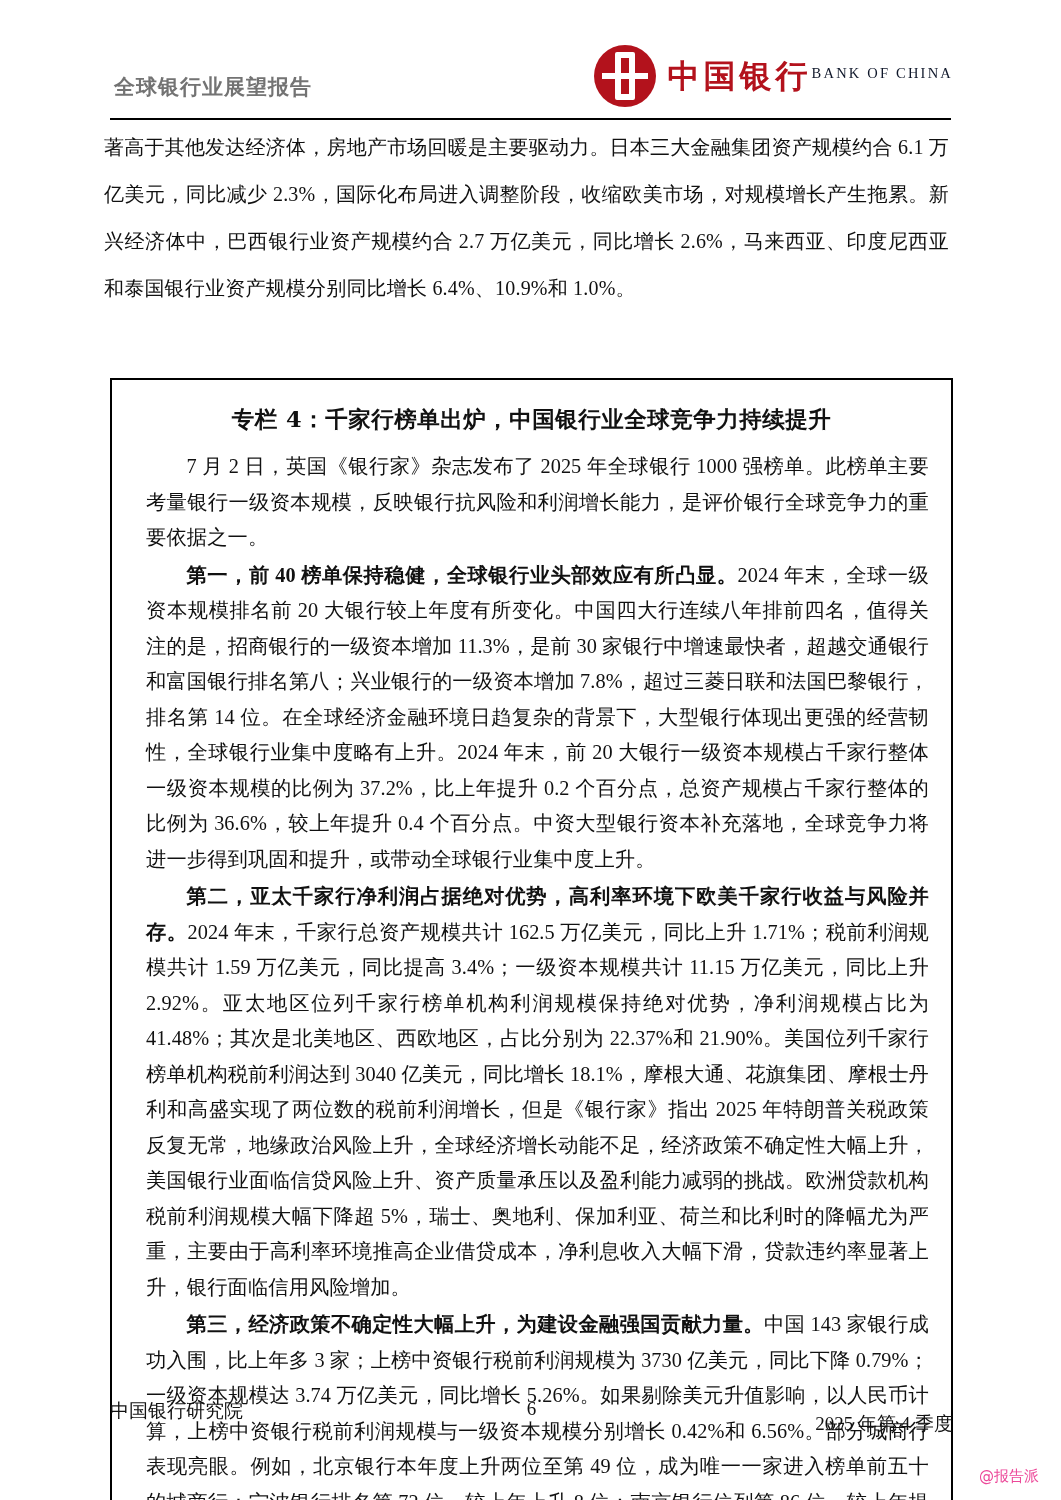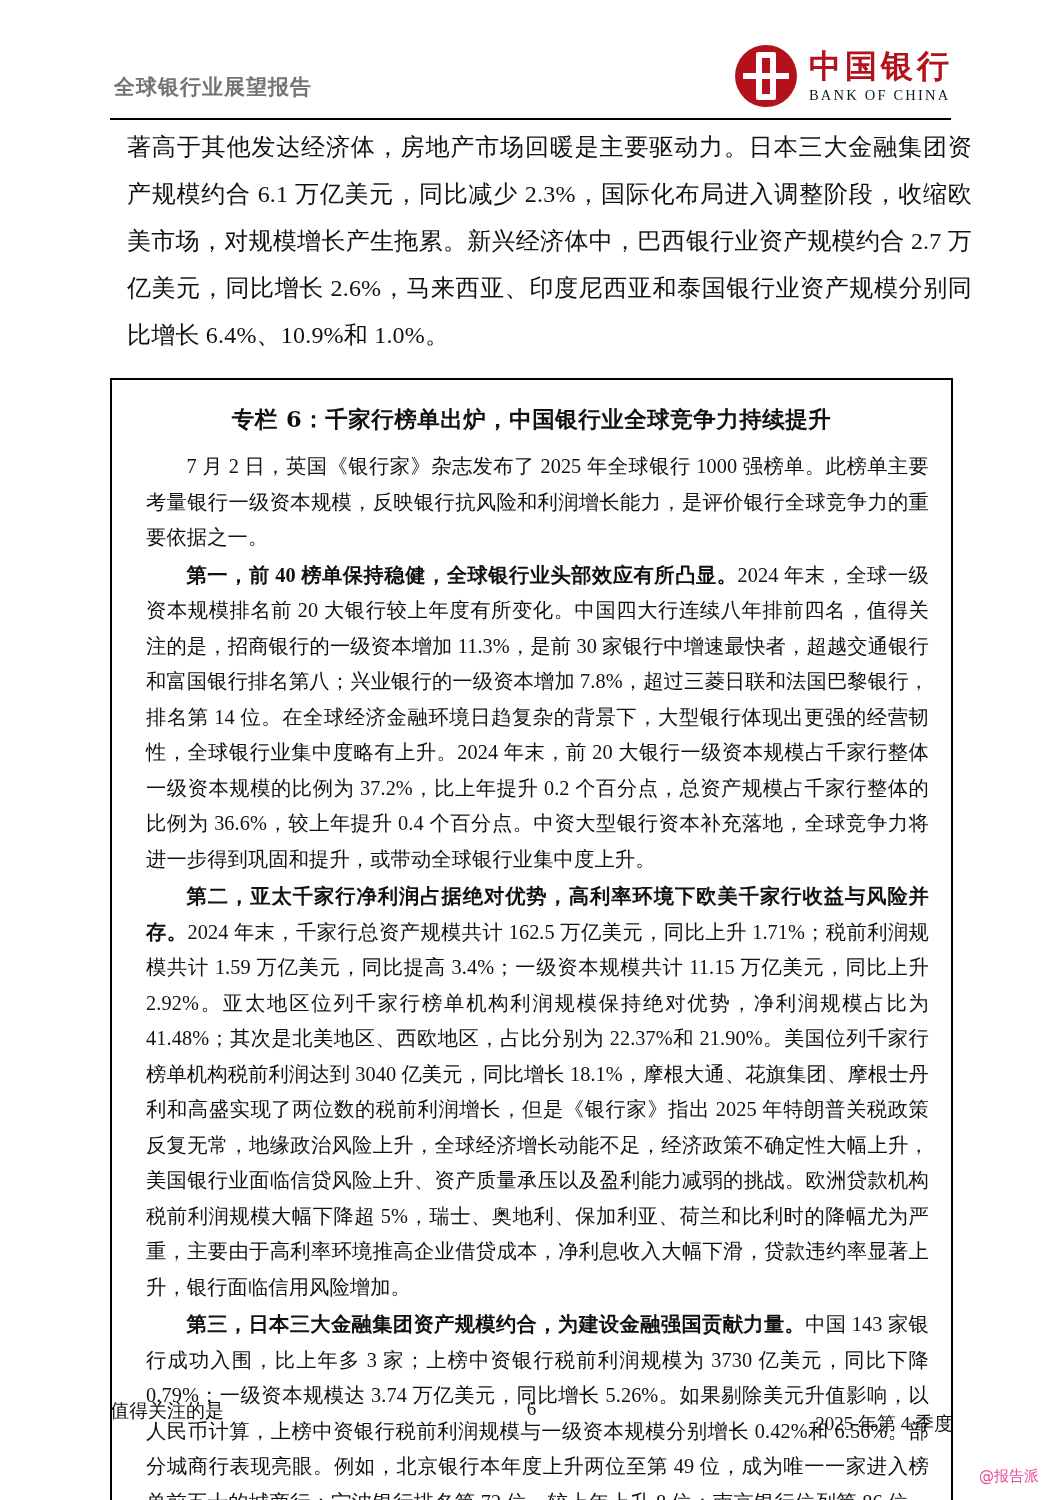--- a/index.html
+++ b/index.html
@@ -82,21 +82,21 @@
     content: "";
     position: absolute;
     left: 8px;
     top: 28px;
     width: 46px;
     height: 6px;
     background: #ffffff;
   }
   .logo-text {
     display: flex;
-    flex-direction: column;
+    flex-direction: row;
     justify-content: center;
     line-height: 1;
   }
   .logo-cn {
     font-size: 32px;
     font-weight: bold;
     letter-spacing: 4px;
     color: #b3121c;
     font-family: "DejaVu Sans", "Liberation Sans", sans-serif;
   }
@@ -104,24 +104,24 @@
     margin-top: 6px;
     font-size: 14.5px;
     letter-spacing: 2.2px;
     color: #0f172a;
     font-family: "Liberation Serif", serif;
   }
 
   
   .body-text {
     position: absolute;
-    left: 127px;
+    left: 104px;
     top: 124px;
     width: 845px;
-    font-size: 24px;
+    font-size: 20px;
     line-height: 47px;
     text-align: justify;
     text-justify: inter-ideograph;
     letter-spacing: 0.2px;
   }
 
   
   .boxcol {
     position: absolute;
     left: 110px;
@@ -200,40 +200,40 @@
       <div class="logo-text">
         <div class="logo-cn">中国银行</div>
         <div class="logo-en">BANK OF CHINA</div>
       </div>
     </div>
   </div>
 
   <div class="body-text">著高于其他发达经济体，房地产市场回暖是主要驱动力。日本三大金融集团资产规模约合 6.1 万亿美元，同比减少 2.3%，国际化布局进入调整阶段，收缩欧美市场，对规模增长产生拖累。新兴经济体中，巴西银行业资产规模约合 2.7 万亿美元，同比增长 2.6%，马来西亚、印度尼西亚和泰国银行业资产规模分别同比增长 6.4%、10.9%和 1.0%。</div>
 
   <div class="boxcol">
-    <div class="boxcol-title">专栏 6：千家行榜单出炉，中国银行业全球竞争力持续提升</div>
+    <div class="boxcol-title">专栏 4：千家行榜单出炉，中国银行业全球竞争力持续提升</div>
 
     <p>
       <span>7 月 2 日，英国《银行家》杂志发布了 2025 年全球银行 1000 强榜单。此榜单主要考量银行一级资本规模，反映银行抗风险和利润增长能力，是评价银行全球竞争力的重要依据之一。</span>
     </p>
 
     <p>
       <b>第一，前 40 榜单保持稳健，全球银行业头部效应有所凸显。</b><span>2024 年末，全球一级资本规模排名前 20 大银行较上年度有所变化。中国四大行连续八年排前四名，值得关注的是，招商银行的一级资本增加 11.3%，是前 30 家银行中增速最快者，超越交通银行和富国银行排名第八；兴业银行的一级资本增加 7.8%，超过三菱日联和法国巴黎银行，排名第 14 位。在全球经济金融环境日趋复杂的背景下，大型银行体现出更强的经营韧性，全球银行业集中度略有上升。2024 年末，前 20 大银行一级资本规模占千家行整体一级资本规模的比例为 37.2%，比上年提升 0.2 个百分点，总资产规模占千家行整体的比例为 36.6%，较上年提升 0.4 个百分点。中资大型银行资本补充落地，全球竞争力将进一步得到巩固和提升，或带动全球银行业集中度上升。</span>
     </p>
 
     <p>
       <b>第二，亚太千家行净利润占据绝对优势，高利率环境下欧美千家行收益与风险并存。</b><span>2024 年末，千家行总资产规模共计 162.5 万亿美元，同比上升 1.71%；税前利润规模共计 1.59 万亿美元，同比提高 3.4%；一级资本规模共计 11.15 万亿美元，同比上升 2.92%。亚太地区位列千家行榜单机构利润规模保持绝对优势，净利润规模占比为 41.48%；其次是北美地区、西欧地区，占比分别为 22.37%和 21.90%。美国位列千家行榜单机构税前利润达到 3040 亿美元，同比增长 18.1%，摩根大通、花旗集团、摩根士丹利和高盛实现了两位数的税前利润增长，但是《银行家》指出 2025 年特朗普关税政策反复无常，地缘政治风险上升，全球经济增长动能不足，经济政策不确定性大幅上升，美国银行业面临信贷风险上升、资产质量承压以及盈利能力减弱的挑战。欧洲贷款机构税前利润规模大幅下降超 5%，瑞士、奥地利、保加利亚、荷兰和比利时的降幅尤为严重，主要由于高利率环境推高企业借贷成本，净利息收入大幅下滑，贷款违约率显著上升，银行面临信用风险增加。</span>
     </p>
 
     <p>
-      <b>第三，日本三大金融集团资产规模约合，为建设金融强国贡献力量。</b><span>中国 143 家银行成功入围，比上年多 3 家；上榜中资银行税前利润规模为 3730 亿美元，同比下降 0.79%；一级资本规模达 3.74 万亿美元，同比增长 5.26%。如果剔除美元升值影响，以人民币计算，上榜中资银行税前利润规模与一级资本规模分别增长 0.42%和 6.56%。部分城商行表现亮眼。例如，北京银行本年度上升两位至第 49 位，成为唯一一家进入榜单前五十的城商行；宁波银行排名第 72 位，较上年上升 8 位；南京银行位列第 86 位，较上年提升了 5 位。</span>
+      <b>第三，经济政策不确定性大幅上升，为建设金融强国贡献力量。</b><span>中国 143 家银行成功入围，比上年多 3 家；上榜中资银行税前利润规模为 3730 亿美元，同比下降 0.79%；一级资本规模达 3.74 万亿美元，同比增长 5.26%。如果剔除美元升值影响，以人民币计算，上榜中资银行税前利润规模与一级资本规模分别增长 0.42%和 6.56%。部分城商行表现亮眼。例如，北京银行本年度上升两位至第 49 位，成为唯一一家进入榜单前五十的城商行；宁波银行排名第 72 位，较上年上升 8 位；南京银行位列第 86 位，较上年提升了 5 位。</span>
     </p>
   </div>
 
   <div class="footer">
-    <div class="footer-left">值得关注的是</div>
+    <div class="footer-left">中国银行研究院</div>
     <div class="footer-center">6</div>
     <div class="footer-right">2025 年第 4 季度</div>
   </div>
 
   <div class="watermark">@报告派</div>
 
 </div>
 
 </body></html>

